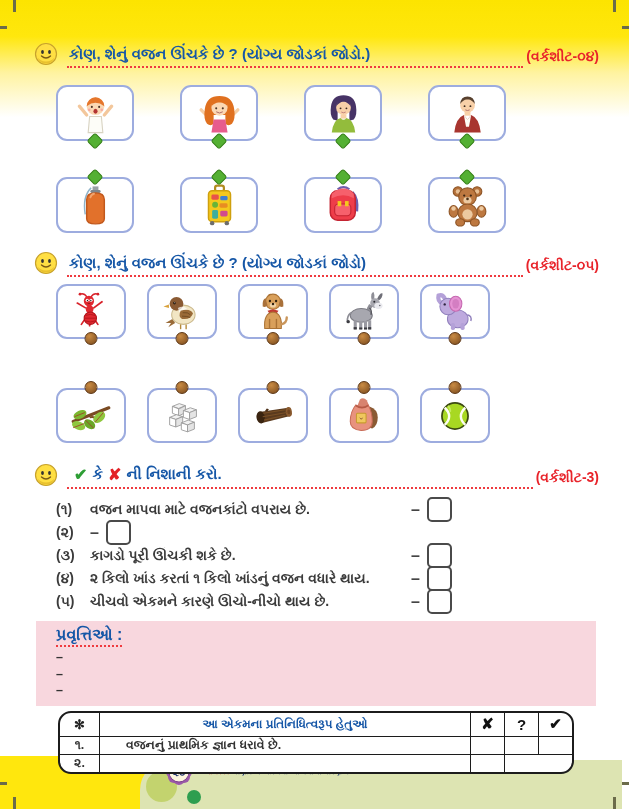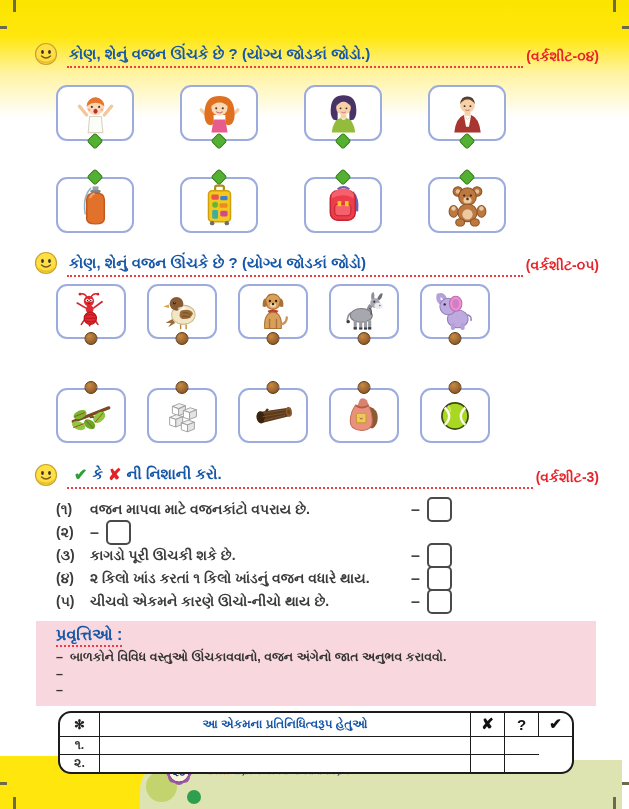--- a/index.html
+++ b/index.html
@@ -503,21 +503,20 @@
           <span class="stmt-dash">–</span>
           <span class="stmt-box"></span>
         </div>
       </div>
 
     <div class="pink-box">
       <div class="pink-title">પ્રવૃત્તિઓ :</div>
       <div id="activities">
           <div class="act-item">
             <span class="act-bullet">–</span>
-            <span>બાળકોને વિવિધ વસ્તુઓ ઊંચકાવવાનો, વજન અંગેનો જાત અનુભવ કરાવવો.</span>
           </div>
           <div class="act-item">
             <span class="act-bullet">–</span>
           </div>
           <div class="act-item">
             <span class="act-bullet">–</span>
           </div>
         </div>
     </div>
 
@@ -535,20 +534,21 @@
               <span class="t-sym">?</span>
             </div>
           <div class="t-cell t-last">
               <span class="t-sym">✔</span>
             </div>
         </div>
       </div>
       <div class="t-body" id="obj-rows">
           <div class="t-row">
             <div class="t-cell t-num">૧.</div>
+            <div class="t-cell t-text">વજનનું પ્રાથમિક જ્ઞાન ધરાવે છે.</div>
             <div class="t-cell"></div>
             <div class="t-cell"></div>
             <div class="t-cell t-last"></div>
           </div>
           <div class="t-row">
             <div class="t-cell t-num">૨.</div>
             <div class="t-cell"></div>
             <div class="t-cell"></div>
             <div class="t-cell t-last"></div>
           </div>

